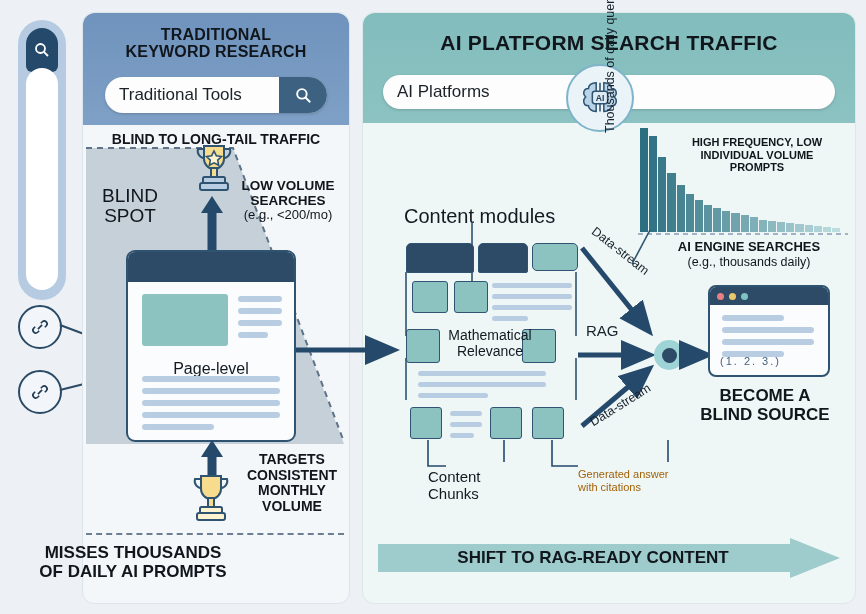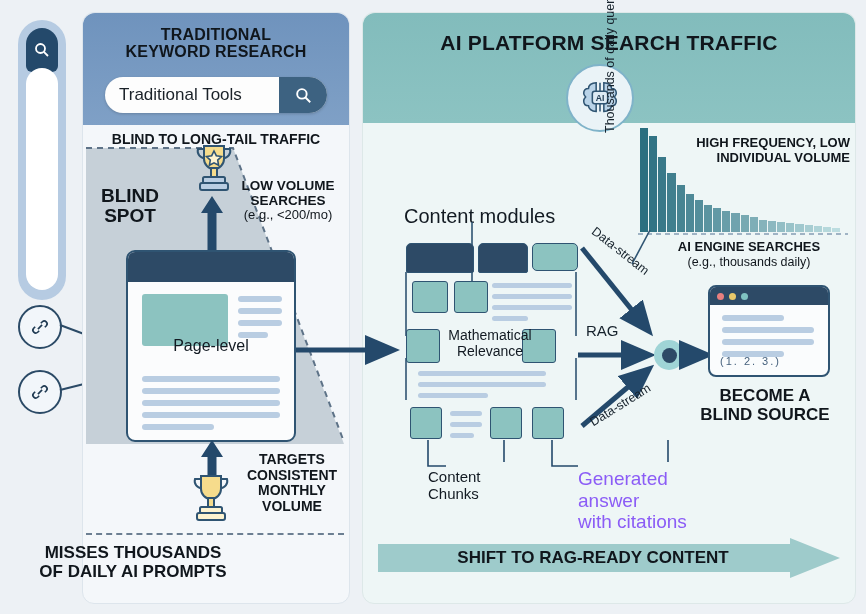--- a/index.html
+++ b/index.html
@@ -30,31 +30,31 @@
   .sb-right{left:20px;top:62px;width:452px;height:34px;}
   .sb-text{font-size:17px;color:#1a2128;padding-left:14px;}
   .sb-btn{position:absolute;right:0;top:0;width:48px;height:36px;background:#3d6281;border-radius:0 22px 22px 0;display:flex;align-items:center;justify-content:center;}
 
   .brain{position:absolute;left:566px;top:64px;width:64px;height:64px;border-radius:50%;background:#eaf3f7;border:2px solid #7fb3c9;display:flex;align-items:center;justify-content:center;}
 
   
   .blind-banner{position:absolute;left:0;top:118px;width:266px;text-align:center;font-size:14px;font-weight:bold;color:#10161c;}
   .blindspot{position:absolute;left:86px;top:148px;width:258px;height:296px;background:#c3cdd6;
      clip-path:polygon(0 0,57% 0,100% 100%,0 100%);border-right:0;opacity:.95;}
-  .blind-label{position:absolute;left:90px;top:186px;width:80px;text-align:center;font-size:19px;font-weight:bold;color:#10161c;line-height:1.06;}
+  .blind-label{position:absolute;left:90px;top:186px;width:80px;text-align:center;font-size:19px;font-weight:normal;color:#10161c;line-height:1.06;}
 
   .lowvol{position:absolute;left:232px;top:178px;width:112px;font-size:13.5px;font-weight:bold;color:#10161c;text-align:center;line-height:1.12;}
   .lowvol .sub{font-weight:normal;font-size:13px;}
   .targets{position:absolute;left:240px;top:452px;width:104px;font-size:14px;font-weight:bold;color:#10161c;text-align:center;line-height:1.12;}
 
   .doc{position:absolute;left:126px;top:250px;width:166px;height:188px;background:#fbfcfd;border:2px solid #2f5472;border-radius:9px;overflow:hidden;}
   .doc-bar{height:30px;background:#2d4a66;}
   .doc-img{position:absolute;left:14px;top:42px;width:86px;height:52px;background:#8cc3c0;border-radius:3px;}
   .doc-line{position:absolute;height:6px;background:#b9cde2;border-radius:3px;}
-  .doc-title{position:absolute;left:0;top:85px;width:166px;text-align:center;font-size:16px;color:#121a22;}
+  .doc-title{position:absolute;left:0;top:108px;width:166px;text-align:center;font-size:16px;color:#121a22;}
 
   .misses{position:absolute;left:0;top:543px;width:266px;text-align:center;font-size:17px;font-weight:bold;color:#10161c;line-height:1.12;}
   .dashsep{position:absolute;left:86px;top:533px;width:258px;border-top:2px dashed #6c7f92;}
 
   
   .cm-label{position:absolute;left:404px;top:205px;font-size:20px;color:#121a22;}
   .mod-grid{position:absolute;left:406px;top:243px;width:172px;height:196px;}
   .mod{position:absolute;border:1.5px solid #2f5472;border-radius:3px;}
   .mod.dark{background:#2d4a66;border-radius:5px 5px 2px 2px;}
   .mod.teal{background:#8cc3c0;}
@@ -62,33 +62,33 @@
   .mathrel{position:absolute;left:430px;top:327px;width:120px;text-align:center;font-size:14px;color:#121a22;line-height:1.15;}
 
   .flowlbl{position:absolute;font-size:12.5px;color:#16222c;}
   .node{position:absolute;left:654px;top:340px;width:30px;height:30px;border-radius:50%;background:#9fd4d6;display:flex;align-items:center;justify-content:center;}
   .node-in{width:15px;height:15px;border-radius:50%;background:#2d4a66;}
 
   .chartbox{position:absolute;left:640px;top:128px;width:200px;height:104px;display:flex;align-items:flex-end;gap:1px;}
   .bar{flex:1;background:#7cb6bd;}
   .ylab{position:absolute;left:604px;top:133px;width:100px;font-size:12.5px;color:#16222c;
         transform:rotate(-90deg);transform-origin:left top;line-height:1.1;text-align:left;white-space:nowrap;}
-  .chart-title{position:absolute;left:664px;top:136px;width:186px;text-align:right;font-size:13px;font-weight:bold;color:#10161c;line-height:1.15;}
+  .chart-title{position:absolute;left:664px;top:136px;width:186px;text-align:center;font-size:11px;font-weight:bold;color:#10161c;line-height:1.15;}
   .chart-xlab{position:absolute;left:648px;top:240px;width:202px;text-align:center;font-size:13px;font-weight:bold;color:#10161c;line-height:1.15;}
   .chart-xlab .sub{font-weight:normal;font-size:12.5px;}
 
   .browser{position:absolute;left:708px;top:285px;width:118px;height:88px;background:#fafcfd;border:2px solid #2f5472;border-radius:8px;overflow:hidden;}
   .br-bar{height:18px;background:#2d4a66;display:flex;align-items:center;gap:5px;padding-left:7px;}
   .dot{width:7px;height:7px;border-radius:50%;}
   .br-line{position:absolute;height:6px;background:#b9cde2;border-radius:3px;}
   .cites{position:absolute;left:10px;top:68px;font-size:11px;color:#46617d;letter-spacing:2px;}
   .become{position:absolute;left:676px;top:386px;width:178px;text-align:center;font-size:17px;font-weight:bold;color:#10161c;line-height:1.12;}
 
   .chunk-lbl{position:absolute;left:428px;top:468px;width:94px;text-align:left;font-size:15px;color:#121a22;line-height:1.14;}
-  .gen-lbl{position:absolute;left:578px;top:468px;width:156px;font-size:19px;color:#8b5cf6;line-height:1.14;}
+  .gen-lbl{position:absolute;left:578px;top:468px;width:156px;font-size:11px;color:#a16207;line-height:1.14;}
 
   .banner{position:absolute;left:378px;top:538px;width:462px;height:40px;}
   .banner-txt{position:absolute;left:378px;top:548px;width:430px;text-align:center;font-size:17px;font-weight:bold;color:#10161c;}
 
   svg{overflow:visible;}
 </style>
 </head>
 <body>
 
 <div id="stage">
@@ -207,20 +207,23 @@
 
   <div class="dashsep"></div>
   <div class="misses">
     <div>MISSES THOUSANDS</div>
     <div>OF DAILY AI PROMPTS</div>
   </div>
 
   <div class="panel panel-right">
     <div class="hdr hdr-right">
       <div class="hdr-title">AI PLATFORM SEARCH TRAFFIC</div>
+    </div>
+    <div class="searchbar sb-right">
+      <span class="sb-text">AI Platforms</span>
     </div>
   </div>
 
   <div class="brain">
     <svg width="46" height="46" viewBox="0 0 48 48">
       <path d="M20 8c-5 0-8 3-8 6-3 0-5 2-5 5 0 2 1 3 2 4-1 1-2 2-2 4 0 3 2 5 5 5 0 3 3 6 8 6z" fill="#b9d3e8" stroke="#2f5472" stroke-width="1.6"></path>
       <path d="M28 8c5 0 8 3 8 6 3 0 5 2 5 5 0 2-1 3-2 4 1 1 2 2 2 4 0 3-2 5-5 5 0 3-3 6-8 6z" fill="#b9d3e8" stroke="#2f5472" stroke-width="1.6"></path>
       <line x1="24" y1="8" x2="24" y2="38" stroke="#2f5472" stroke-width="1.6"></line>
       <rect x="16" y="17" width="16" height="13" rx="2.5" fill="#dceaf4" stroke="#2f5472" stroke-width="1.6"></rect>
       <text x="24" y="27" text-anchor="middle" font-family="Liberation Sans, sans-serif" font-size="9" font-weight="bold" fill="#1f3a52">AI</text>
@@ -250,20 +253,21 @@
       <div class="bar" style="height: 9%; background: rgb(153, 195, 201);"></div>
       <div class="bar" style="height: 8%; background: rgb(160, 200, 206);"></div>
       <div class="bar" style="height: 7%; background: rgb(167, 205, 210);"></div>
       <div class="bar" style="height: 6%; background: rgb(174, 211, 215);"></div>
       <div class="bar" style="height: 5%; background: rgb(181, 216, 219);"></div>
       <div class="bar" style="height: 4%; background: rgb(188, 221, 224);"></div>
     </div>
   <div class="chart-title">
     <div>HIGH FREQUENCY, LOW</div>
     <div>INDIVIDUAL VOLUME</div>
+    <div>PROMPTS</div>
   </div>
   <svg style="position:absolute;left:620px;top:230px;width:230px;height:12px">
     <line x1="18" y1="4" x2="228" y2="4" stroke="#9fb3c4" stroke-width="2" stroke-dasharray="5 4"></line>
   </svg>
   <div class="chart-xlab">
     <div>AI ENGINE SEARCHES</div>
     <div class="sub">(e.g., thousands daily)</div>
   </div>
   <svg style="position:absolute;left:628px;top:228px;width:30px;height:40px">
     <line x1="22" y1="2" x2="4" y2="36" stroke="#2f5472" stroke-width="1.6"></line>

